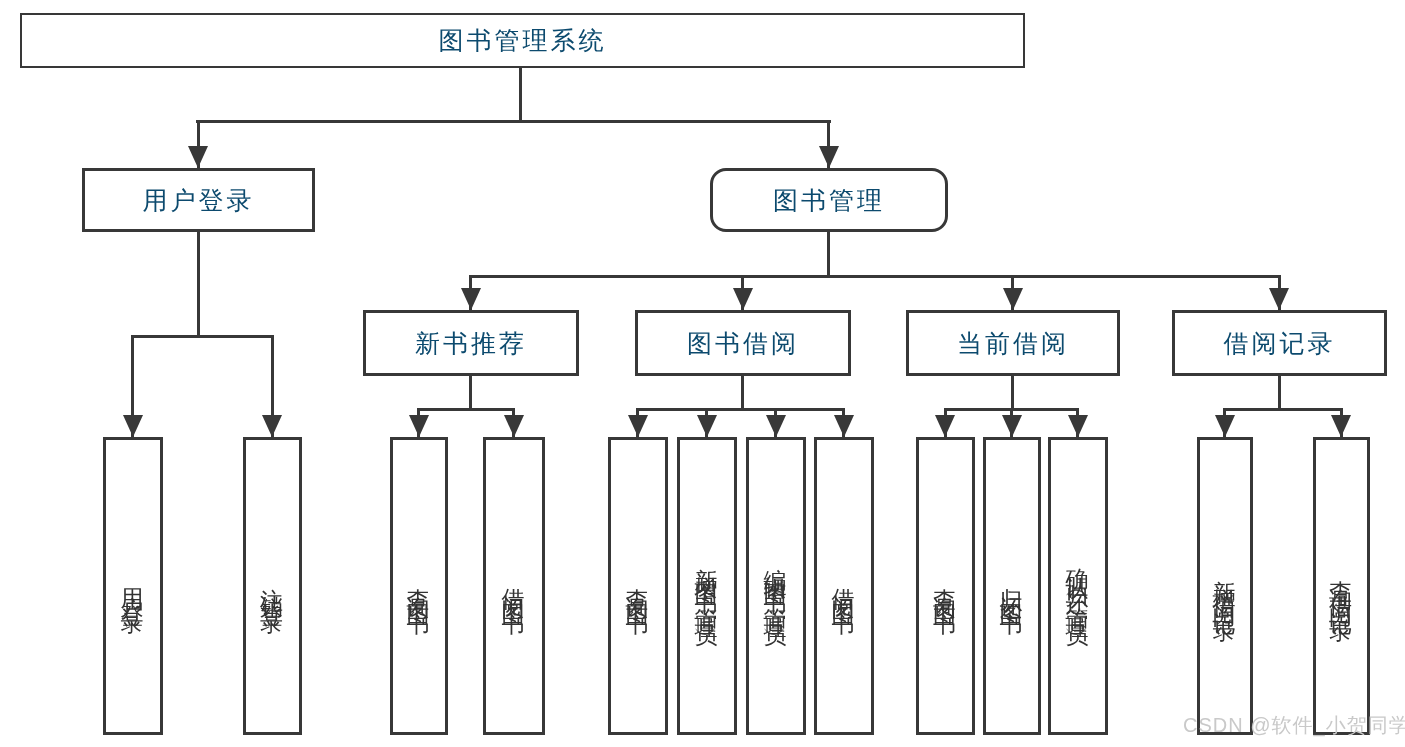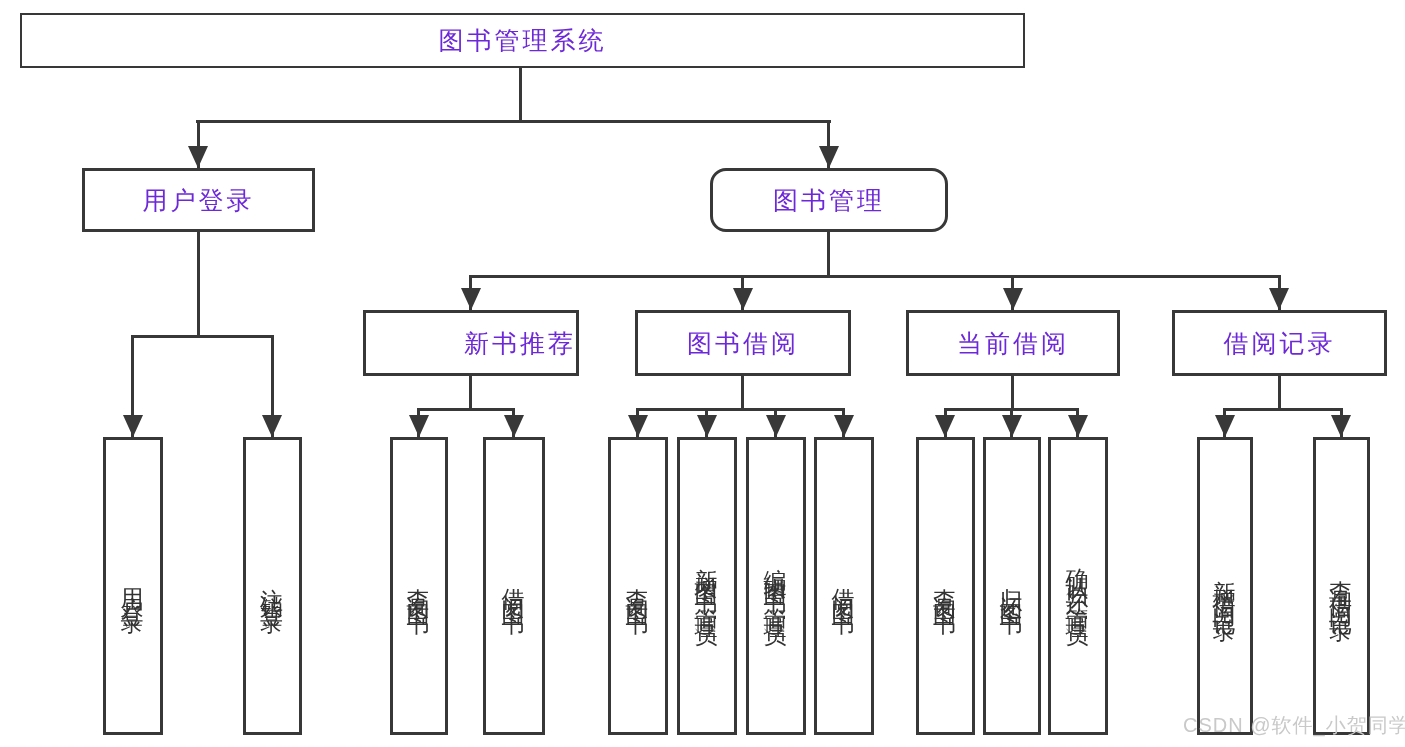--- a/index.html
+++ b/index.html
@@ -15,21 +15,21 @@
     position: absolute;
     box-sizing: border-box;
     border: 3px solid #383838;
     background: #ffffff;
     display: flex;
     align-items: center;
     justify-content: center;
   }
   .box.root { border-width: 2px; }
   .hlabel {
-    color: #6d28d9;
+    color: #0c4a6e;
     font-size: 25px;
     letter-spacing: 3px;
     white-space: nowrap;
   }
   .vbox { top: 437px; height: 298px; }
   .vlabel {
     color: #333333;
     font-size: 23px;
     letter-spacing: 8px;
     writing-mode: vertical-rl;
@@ -90,21 +90,21 @@
   <div class="hline" style="left:469px; top:275px; width:812px;"></div>
   <div class="vline" style="left:469px; top:275px; height:35px;"></div>
   <div class="vline" style="left:741px; top:275px; height:35px;"></div>
   <div class="vline" style="left:1011px; top:275px; height:35px;"></div>
   <div class="vline" style="left:1278px; top:275px; height:35px;"></div>
   <div class="arrow" style="left:461px; top:288px;"></div>
   <div class="arrow" style="left:733px; top:288px;"></div>
   <div class="arrow" style="left:1003px; top:288px;"></div>
   <div class="arrow" style="left:1269px; top:288px;"></div>
 
-  <div class="box" style="left:363px; top:310px; width:216px; height:66px;justify-content:flex-end;">
+  <div class="box" style="left:363px; top:310px; width:216px; height:66px;">
     <span class="hlabel">新书推荐</span>
   </div>
   <div class="box" style="left:906px; top:310px; width:214px; height:66px;">
     <span class="hlabel">当前借阅</span>
   </div>
   <div class="box" style="left:635px; top:310px; width:216px; height:66px;">
     <span class="hlabel">图书借阅</span>
   </div>
   <div class="box" style="left:1172px; top:310px; width:215px; height:66px;">
     <span class="hlabel">借阅记录</span>

